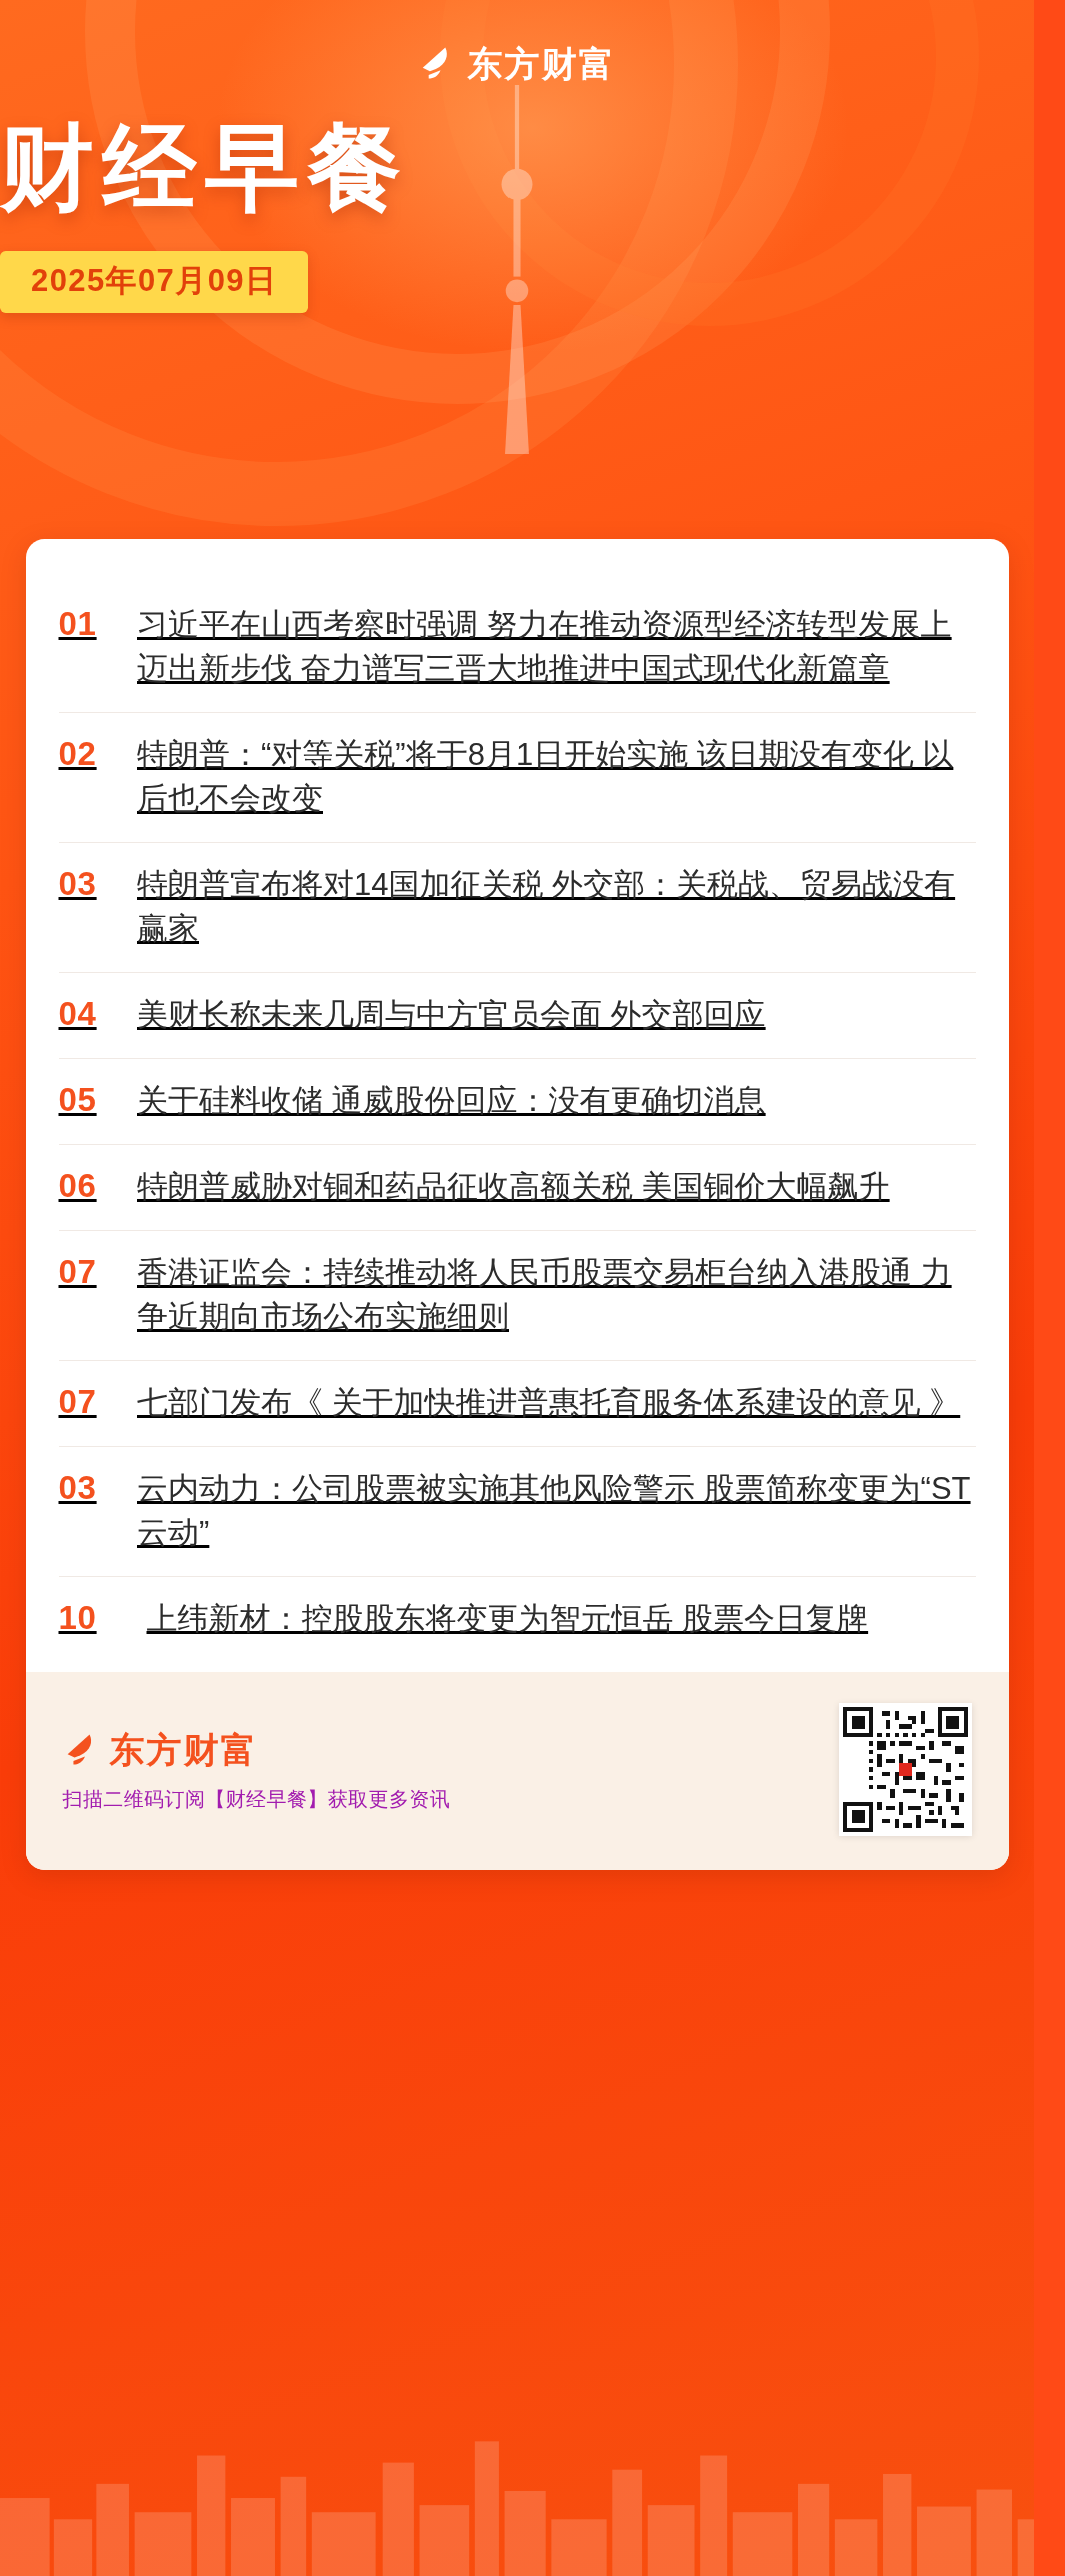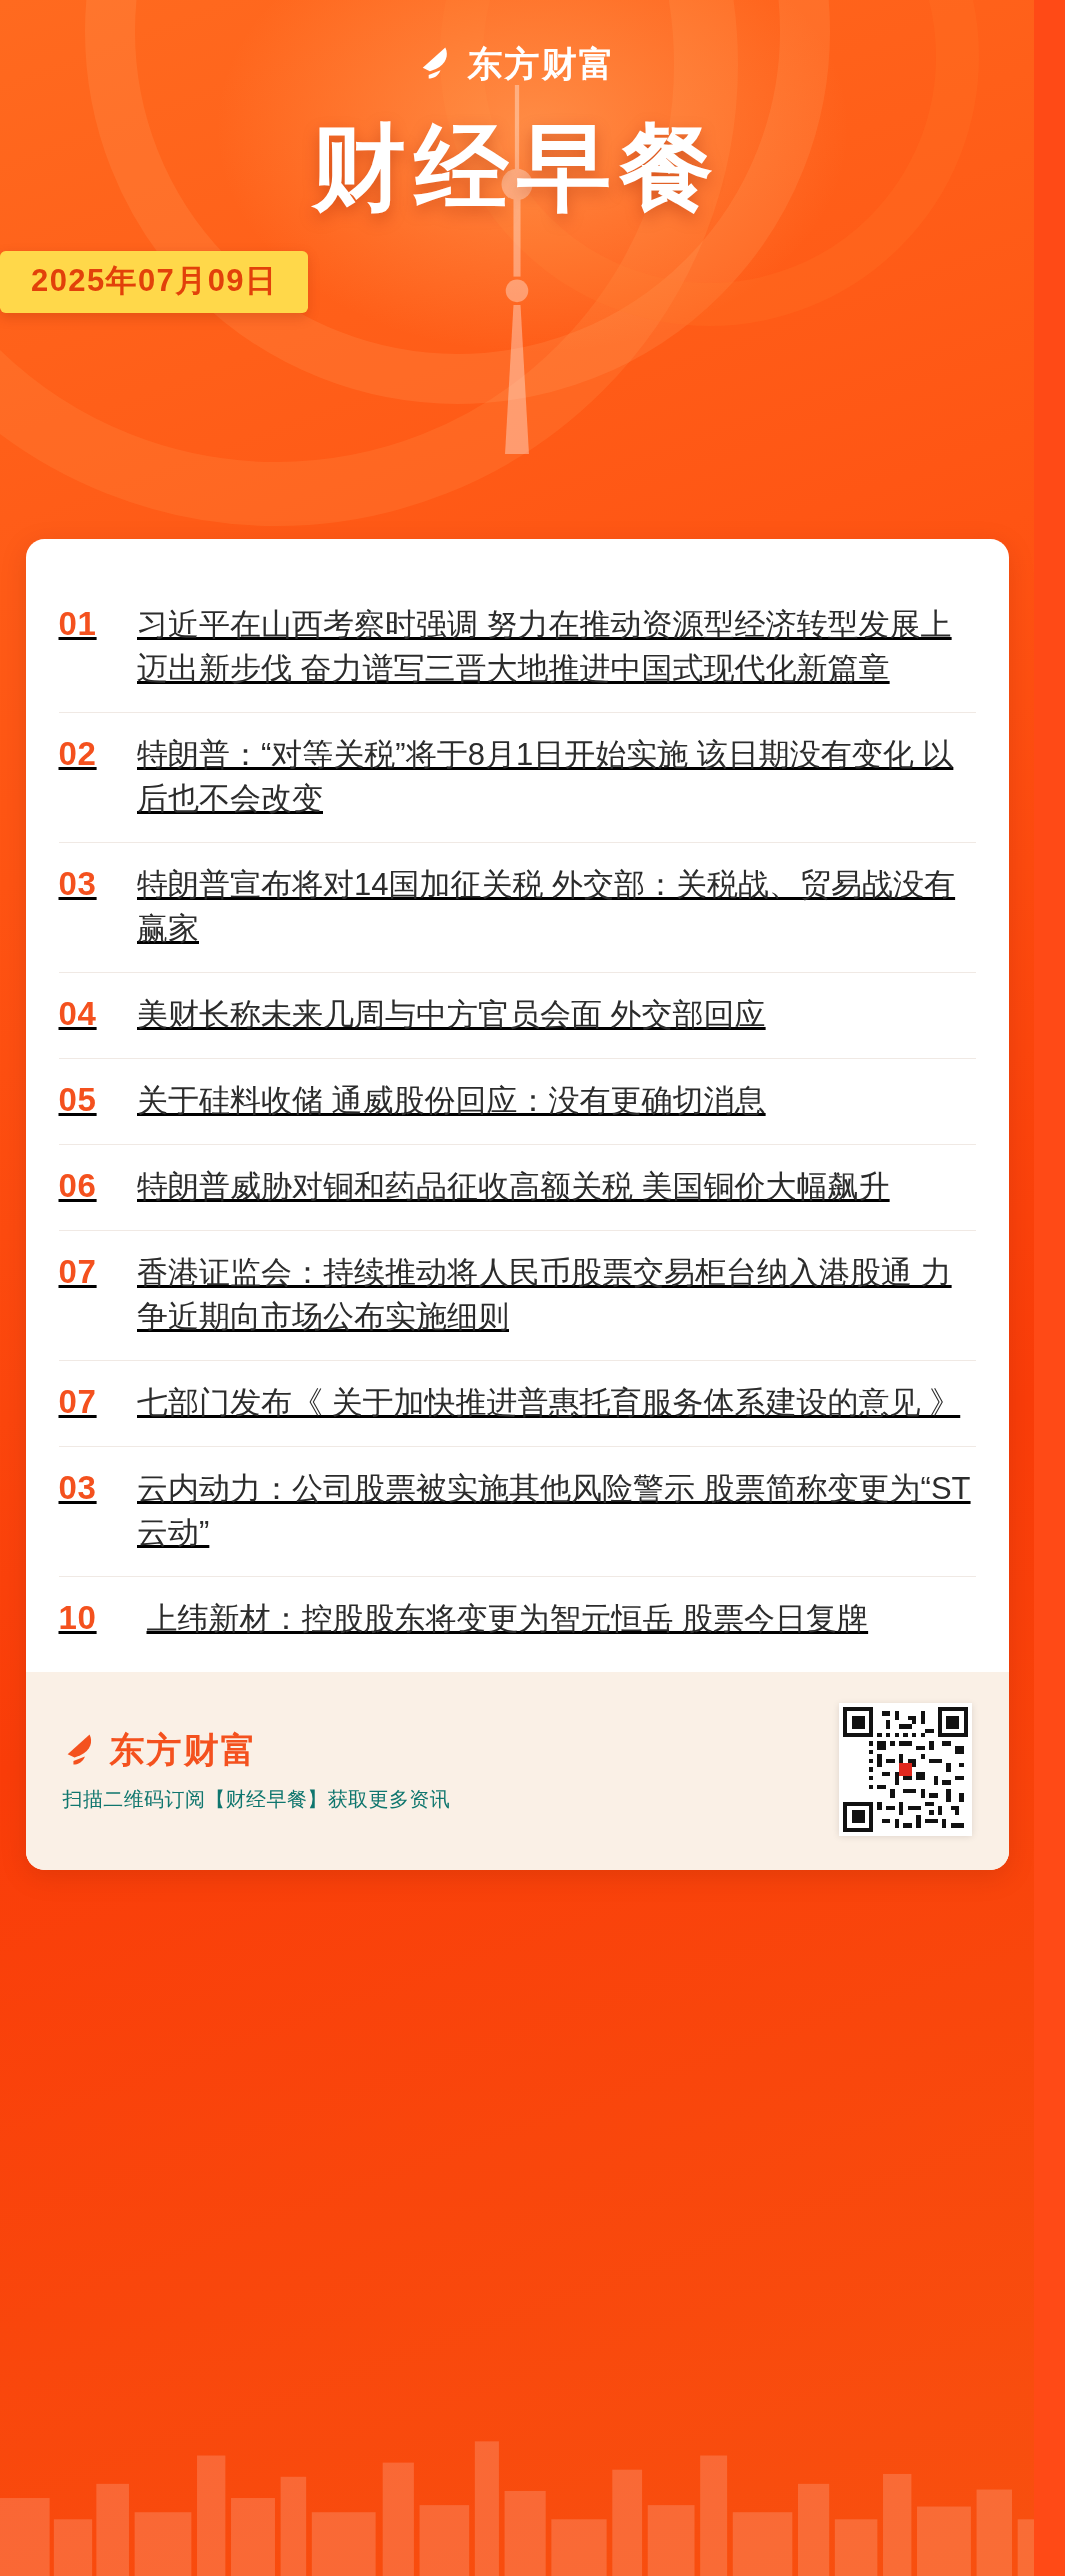--- a/index.html
+++ b/index.html
@@ -53,21 +53,20 @@
   }
   .brand-name {
     color: #ffffff;
     font-size: 35px;
     font-weight: bold;
     letter-spacing: 2.1px;
     line-height: 1;
   }
   .big-title {
     margin-top: 33px;
-    text-align: center;
     color: #ffffff;
     font-size: 94px;
     font-weight: bold;
     letter-spacing: 8.5px;
     text-shadow: 0 5.7px 15.6px rgba(150,30,0,0.35);
     line-height: 1.12;
   }
   .date-wrap {
     margin-top: 31px;
     display: flex;
@@ -159,21 +158,21 @@
   .footer-logo { width: 37px; height: 37px; display: block; }
   .footer-brand-name {
     color: #f4511e;
     font-size: 35px;
     font-weight: bold;
     letter-spacing: 2.1px;
     line-height: 1;
   }
   .footer-note {
     margin-top: 18.5px;
-    color: #0f766e;
+    color: #a21caf;
     font-size: 20px;
     letter-spacing: 0.4px;
   }
   .qr {
     width: 133px;
     height: 133px;
     background: #ffffff;
     border: 4.3px solid #ffffff;
     box-shadow: 0 1.4px 7px rgba(0,0,0,0.12);
     position: relative;

